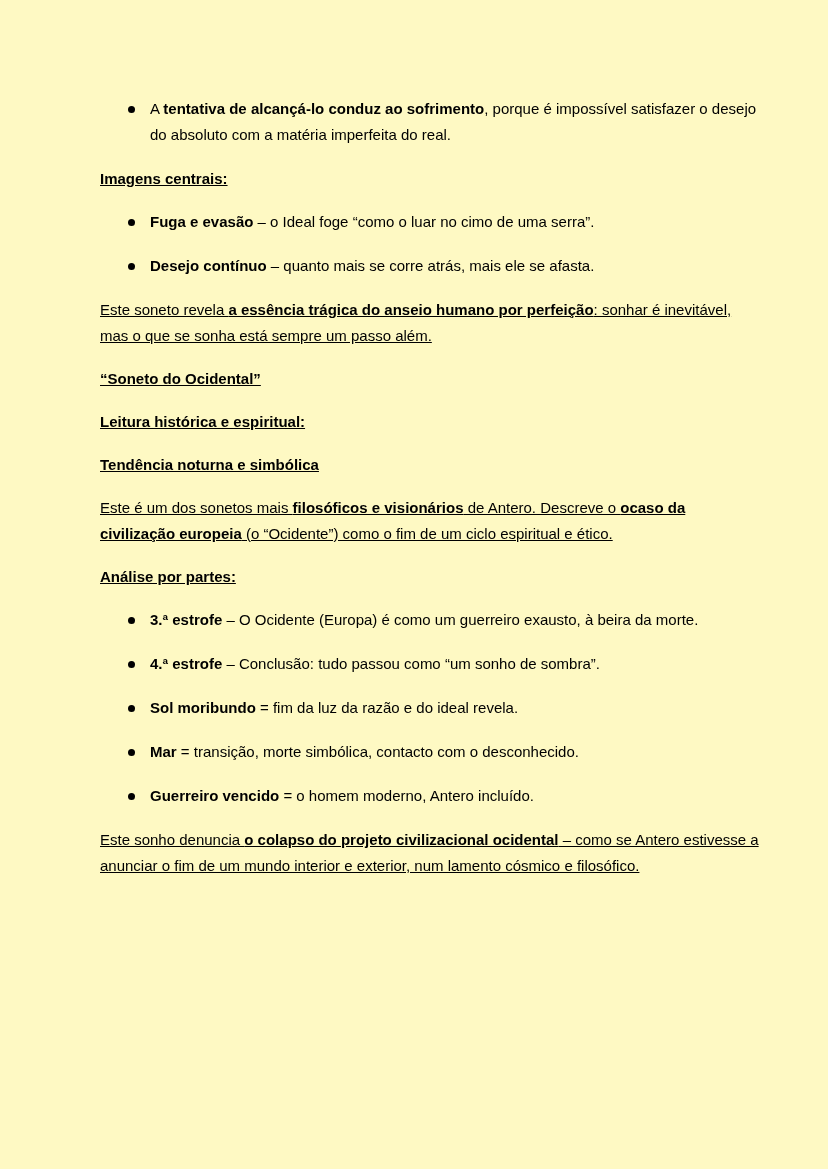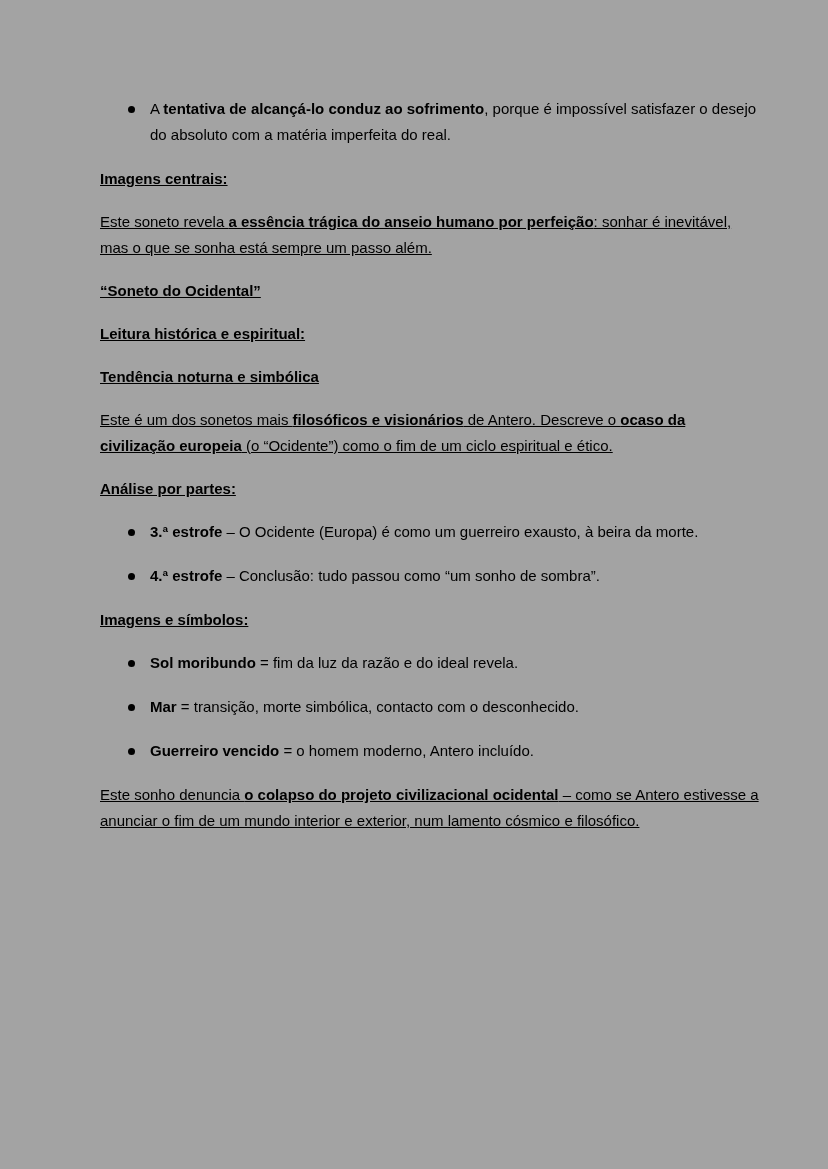--- a/index.html
+++ b/index.html
@@ -1,21 +1,21 @@
 <!DOCTYPE html>
 <html lang="pt"><head>
 <meta charset="utf-8">
 <style>
   html, body { margin:0; padding:0; background:#ffffff; }
   .page {
     width:828px;
     min-height:1169px;
     box-sizing:border-box;
     padding:96px 68px 40px 100px;
-    background:#a3a3a3;
+    background:#fef9c3;
     font-family:"Liberation Sans","DejaVu Sans",sans-serif;
     font-size:15px;
     line-height:26px;
     color:#000000;
   }
   p { margin:0 0 17px 0;text-decoration:underline; }
   p.h { font-weight:700; }
   ul.list { list-style:none; margin:0; padding:0 0 0 50px; }
   ul.list li { position:relative; margin:0 0 18px 0; }
   .bullet {
@@ -33,37 +33,40 @@
 <body>
 
 <div class="page">
 
   <ul class="list">
     <li><span class="bullet"></span><span>A </span><span class="b">tentativa de alcançá-lo conduz ao sofrimento</span><span>, porque é impossível satisfazer o desejo do absoluto com a matéria imperfeita do real.</span></li>
   </ul>
 
   <p class="h">Imagens centrais:</p>
 
+  <ul class="list">
+    <li><span class="bullet"></span><span class="b">Fuga e evasão</span><span> – o Ideal foge “como o luar no cimo de uma serra”.</span></li>
+    <li><span class="bullet"></span><span class="b">Desejo contínuo</span><span> – quanto mais se corre atrás, mais ele se afasta.</span></li>
+  </ul>
 
   <p><span>Este soneto revela </span><span class="b">a essência trágica do anseio humano por perfeição</span><span>: sonhar é inevitável, mas o que se sonha está sempre um passo além.</span></p>
 
   <p class="h">“Soneto do Ocidental”</p>
   <p class="h">Leitura histórica e espiritual:</p>
   <p class="h">Tendência noturna e simbólica</p>
 
   <p><span>Este é um dos sonetos mais </span><span class="b">filosóficos e visionários</span><span> de Antero. Descreve o </span><span class="b">ocaso da civilização europeia</span><span> (o “Ocidente”) como o fim de um ciclo espiritual e ético.</span></p>
 
   <p class="h">Análise por partes:</p>
 
   <ul class="list">
     <li><span class="bullet"></span><span class="b">3.ª estrofe</span><span> – O Ocidente (Europa) é como um guerreiro exausto, à beira da morte.</span></li>
     <li><span class="bullet"></span><span class="b">4.ª estrofe</span><span> – Conclusão: tudo passou como “um sonho de sombra”.</span></li>
   </ul>
 
-  <p class="h">Imagens e símbolos:</p>
 
   <ul class="list">
     <li><span class="bullet"></span><span class="b">Sol moribundo</span><span> = fim da luz da razão e do ideal revela.</span></li>
     <li><span class="bullet"></span><span class="b">Mar</span><span> = transição, morte simbólica, contacto com o desconhecido.</span></li>
     <li><span class="bullet"></span><span class="b">Guerreiro vencido</span><span> = o homem moderno, Antero incluído.</span></li>
   </ul>
 
   <p><span>Este sonho denuncia </span><span class="b">o colapso do projeto civilizacional ocidental</span><span> – como se Antero estivesse a anunciar o fim de um mundo interior e exterior, num lamento cósmico e filosófico.</span></p>
 
 </div>

